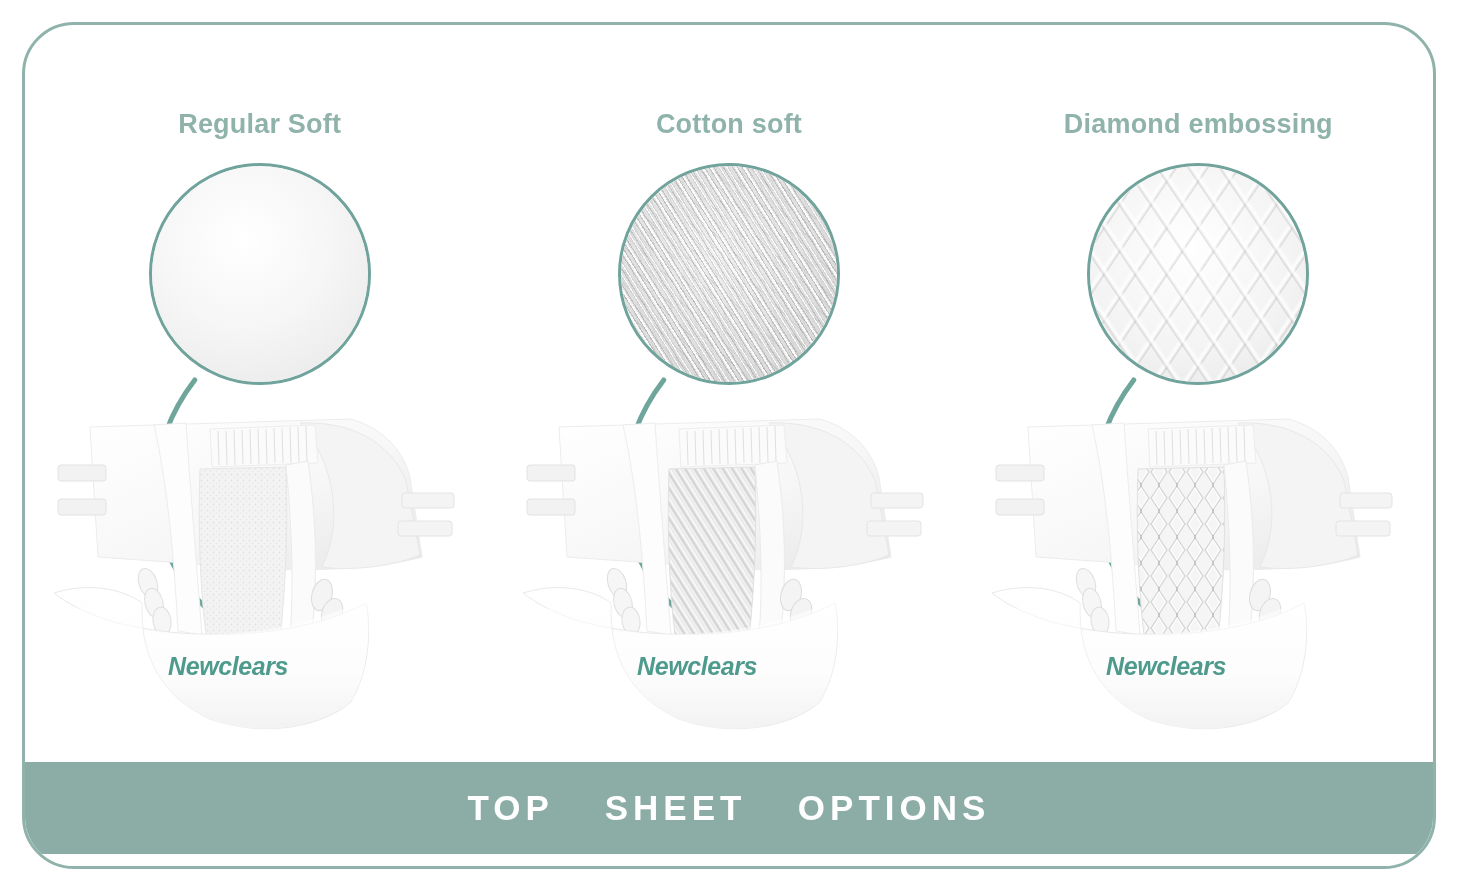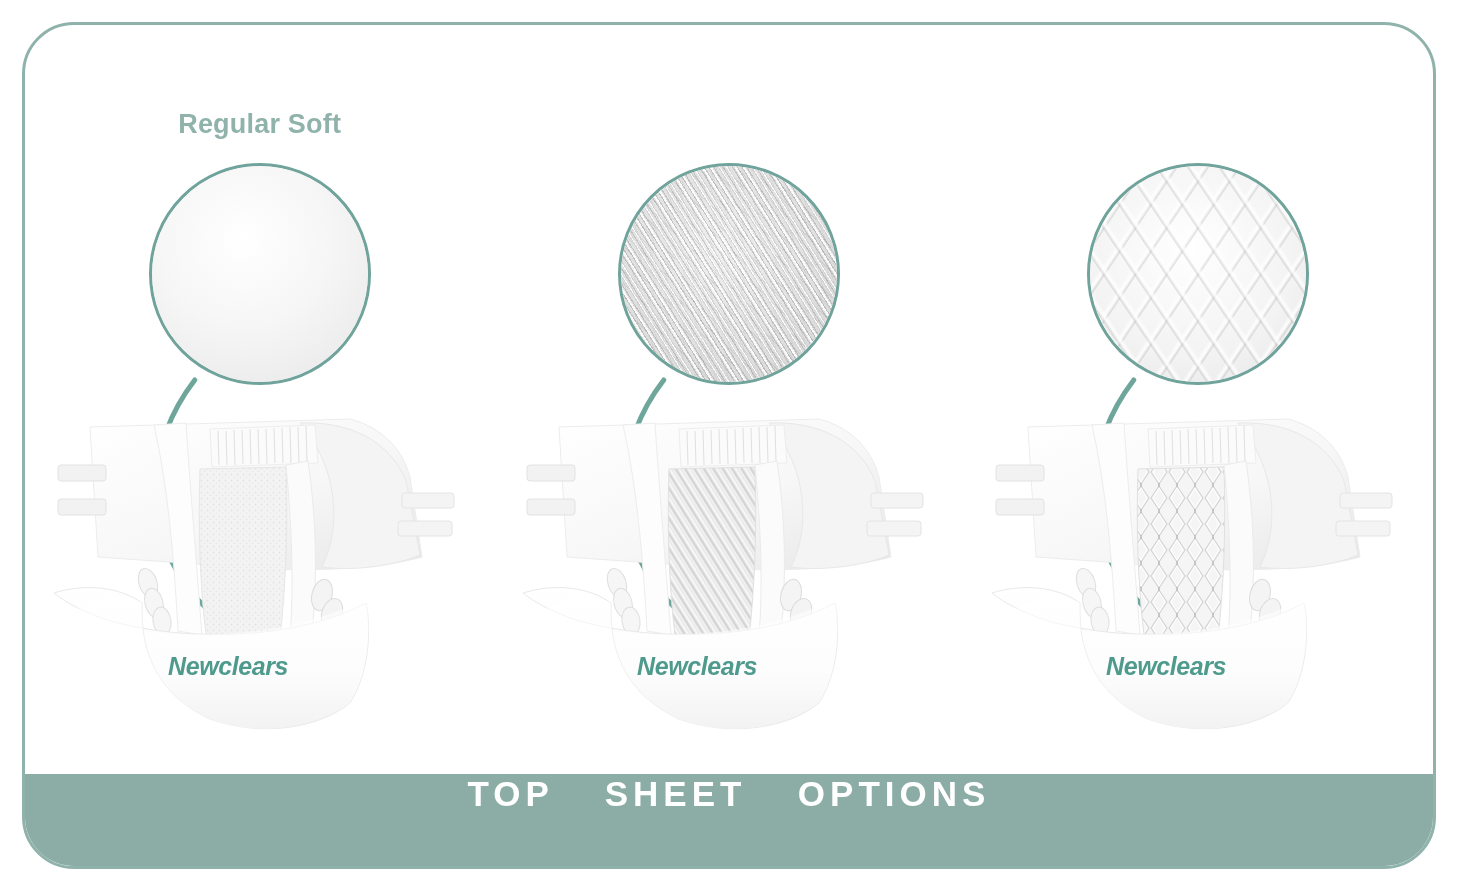--- a/index.html
+++ b/index.html
@@ -32,25 +32,26 @@
     border-radius: 52px;
     box-sizing: border-box;
     background: #ffffff;
     overflow: hidden;
   }
 
   
   .banner {
     position: absolute;
     left: 0;
-    bottom: 0;
+    bottom: 12px;
     width: 100%;
     height: 92px;
     background: #8bada6;
     display: flex;
+    align-items: center;
     justify-content: center;
   }
   .banner-title {
     color: #ffffff;
     font-size: 35px;
     font-weight: bold;
     letter-spacing: 5px;
     word-spacing: 11px;
     white-space: pre;
   }
@@ -243,20 +244,21 @@
             </g>
 
             <path d="M4,186 C36,176 70,180 92,196 C90,250 112,290 160,312 C210,330 268,322 300,296 C318,268 322,226 316,196 C250,232 140,236 60,214 C36,206 16,196 4,186 Z" fill="url(#frontG1)" stroke="#e9e9e9" stroke-width="1"></path>
             <path d="M22,206 C70,228 170,236 250,216 C288,206 308,196 316,190 C322,224 318,268 300,296 C266,322 208,330 160,312 C112,290 90,250 92,196 C70,182 42,192 22,206 Z" fill="#ffffff" opacity="0.55"></path>
             <text class="brand-text" x="118" y="268">Newclears</text>
           </svg>
         </div>
       </div>
 
       <div class="column">
+        <div class="col-title">Cotton soft</div>
 
         <div class="swatch">
           <div class="swatch-inner tex-cotton"></div>
         </div>
 
         <svg class="arrow-layer" viewBox="0 0 470 756" preserveAspectRatio="none">
           <path d="M170,355 C120,420 118,505 165,565 C188,594 210,606 228,613" fill="none" stroke="#6ea69c" stroke-width="5" stroke-linecap="round"></path>
           <path d="M232,615 L206,600 L214,584 L246,622 Z" fill="#6ea69c"></path>
         </svg>
 
@@ -321,20 +323,21 @@
             </g>
 
             <path d="M4,186 C36,176 70,180 92,196 C90,250 112,290 160,312 C210,330 268,322 300,296 C318,268 322,226 316,196 C250,232 140,236 60,214 C36,206 16,196 4,186 Z" fill="url(#frontG2)" stroke="#e9e9e9" stroke-width="1"></path>
             <path d="M22,206 C70,228 170,236 250,216 C288,206 308,196 316,190 C322,224 318,268 300,296 C266,322 208,330 160,312 C112,290 90,250 92,196 C70,182 42,192 22,206 Z" fill="#ffffff" opacity="0.55"></path>
             <text class="brand-text" x="118" y="268">Newclears</text>
           </svg>
         </div>
       </div>
 
       <div class="column">
+        <div class="col-title">Diamond embossing</div>
 
         <div class="swatch">
           <div class="swatch-inner tex-diamond"></div>
         </div>
 
         <svg class="arrow-layer" viewBox="0 0 470 756" preserveAspectRatio="none">
           <path d="M170,355 C120,420 118,505 165,565 C188,594 210,606 228,613" fill="none" stroke="#6ea69c" stroke-width="5" stroke-linecap="round"></path>
           <path d="M232,615 L206,600 L214,584 L246,622 Z" fill="#6ea69c"></path>
         </svg>
 

